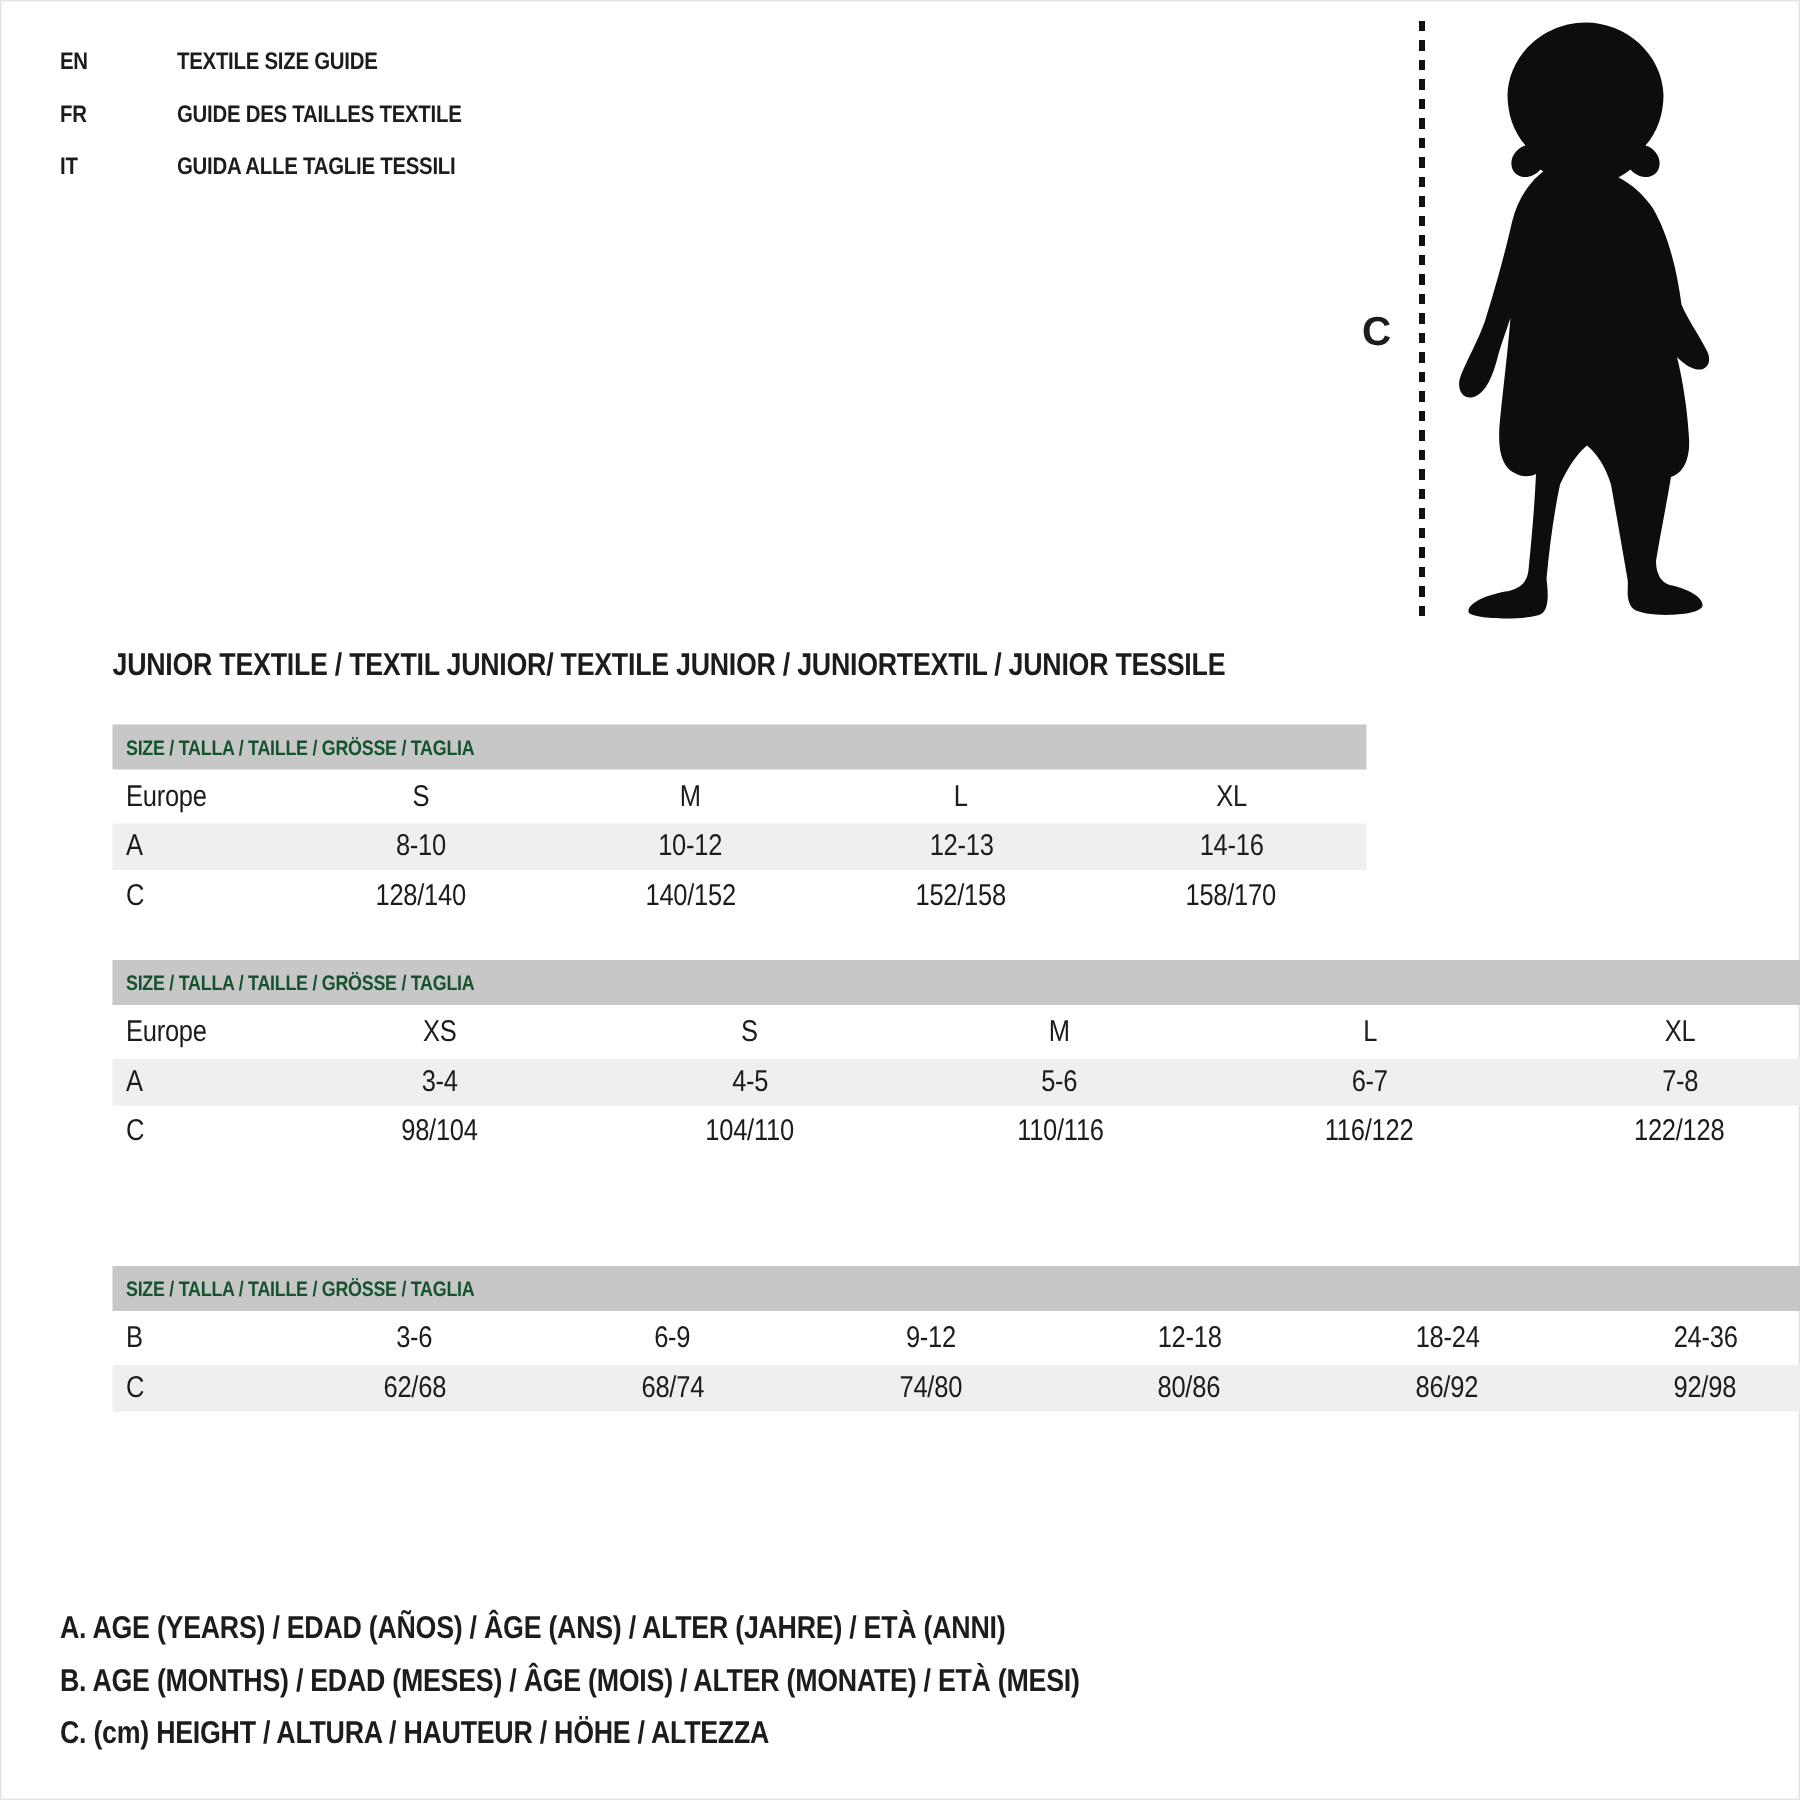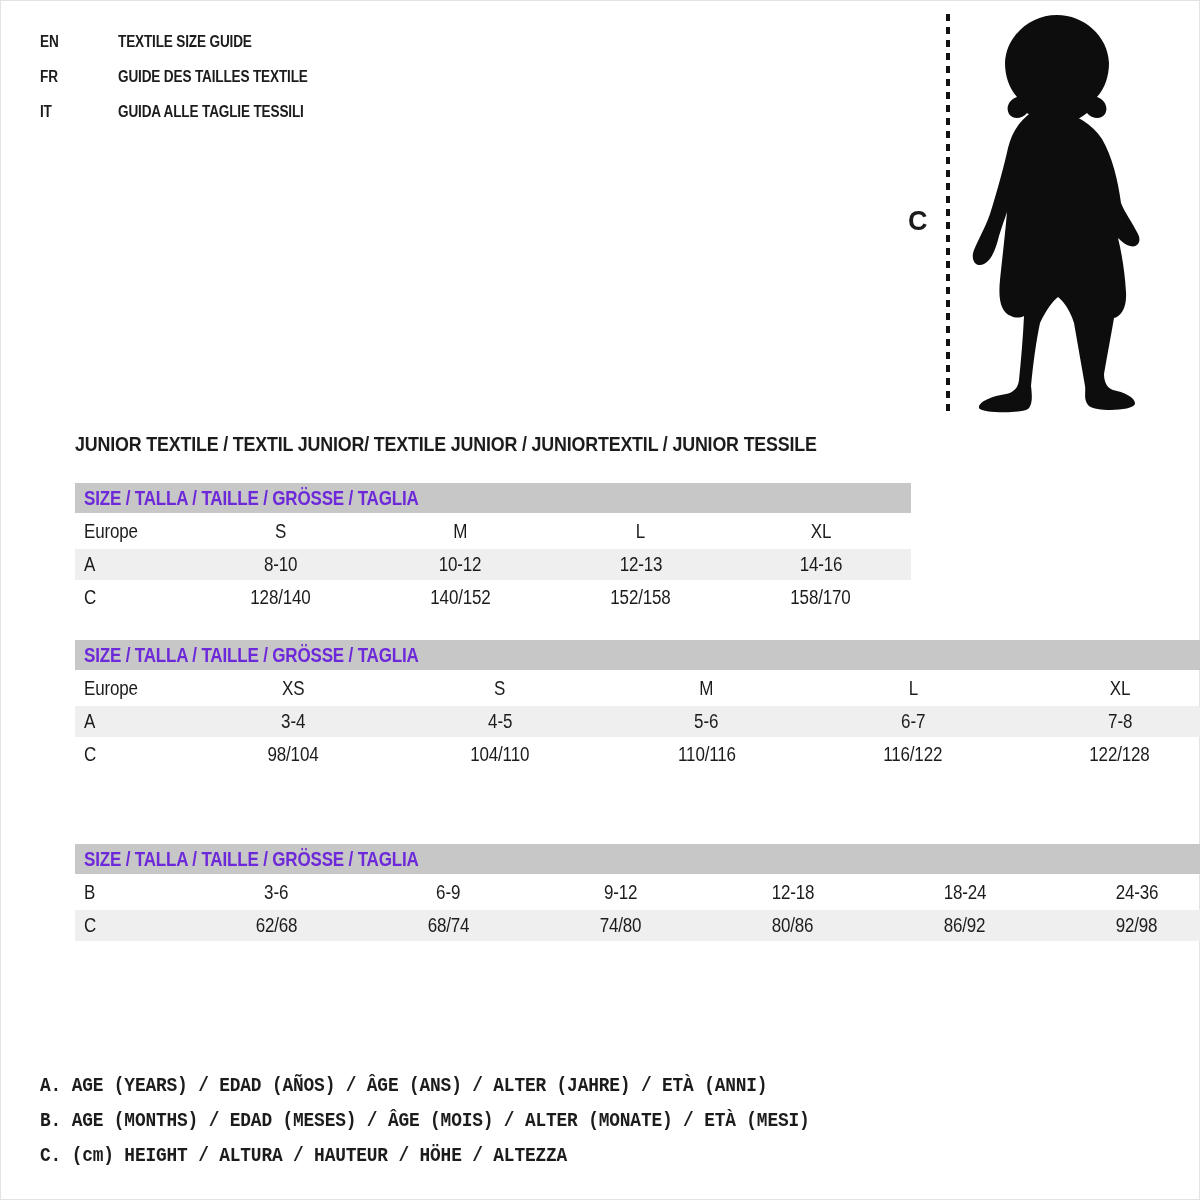--- a/index.html
+++ b/index.html
@@ -24,29 +24,29 @@
   
   .section{position:absolute;left:32px;margin-left:43px;}
   #sec-junior{top:432px;width:836px;}
   #sec-children{top:640px;width:1148px;}
   #sec-babies{top:844px;width:1148px;}
   .sec-title{font-weight:700;font-size:21px;height:24px;line-height:24px;}
   #sec-junior .sec-title{margin-bottom:27px;}
   #sec-children .sec-title{margin-bottom:26px;}
   #sec-babies .sec-title{height:auto;line-height:35px;margin-bottom:13px;}
   .sub{font-size:14px;vertical-align:-4px;}
-  .thead{background:#c7c7c7;color:#6d28d9;height:30px;line-height:30px;
-    padding-left:9px;font-weight:700;font-size:20px;margin-bottom:3px;}
+  .thead{background:#c7c7c7;color:#14532d;height:30px;line-height:30px;
+    padding-left:9px;font-weight:700;font-size:14px;margin-bottom:3px;}
   .trow{display:flex;height:31px;align-items:center;font-weight:400;font-size:20px;margin-bottom:2px;}
   .trow.shaded{background:#efefef;}
   .rlabel{width:115px;padding-left:9px;box-sizing:border-box;}
   .tcell{flex:1;text-align:center;}
 
   
-  .legend{position:absolute;left:40px;top:1068px;font-weight:700;font-size:21px;font-family:Liberation Mono, monospace;}
+  .legend{position:absolute;left:40px;top:1068px;font-weight:700;font-size:21px;}
   .legend-line{height:35px;line-height:35px;}
 </style>
 </head>
 <body>
 
 <div class="canvas">
 
   <div class="langs">
     <div class="lang-row">
       <span class="cond">EN</span>

